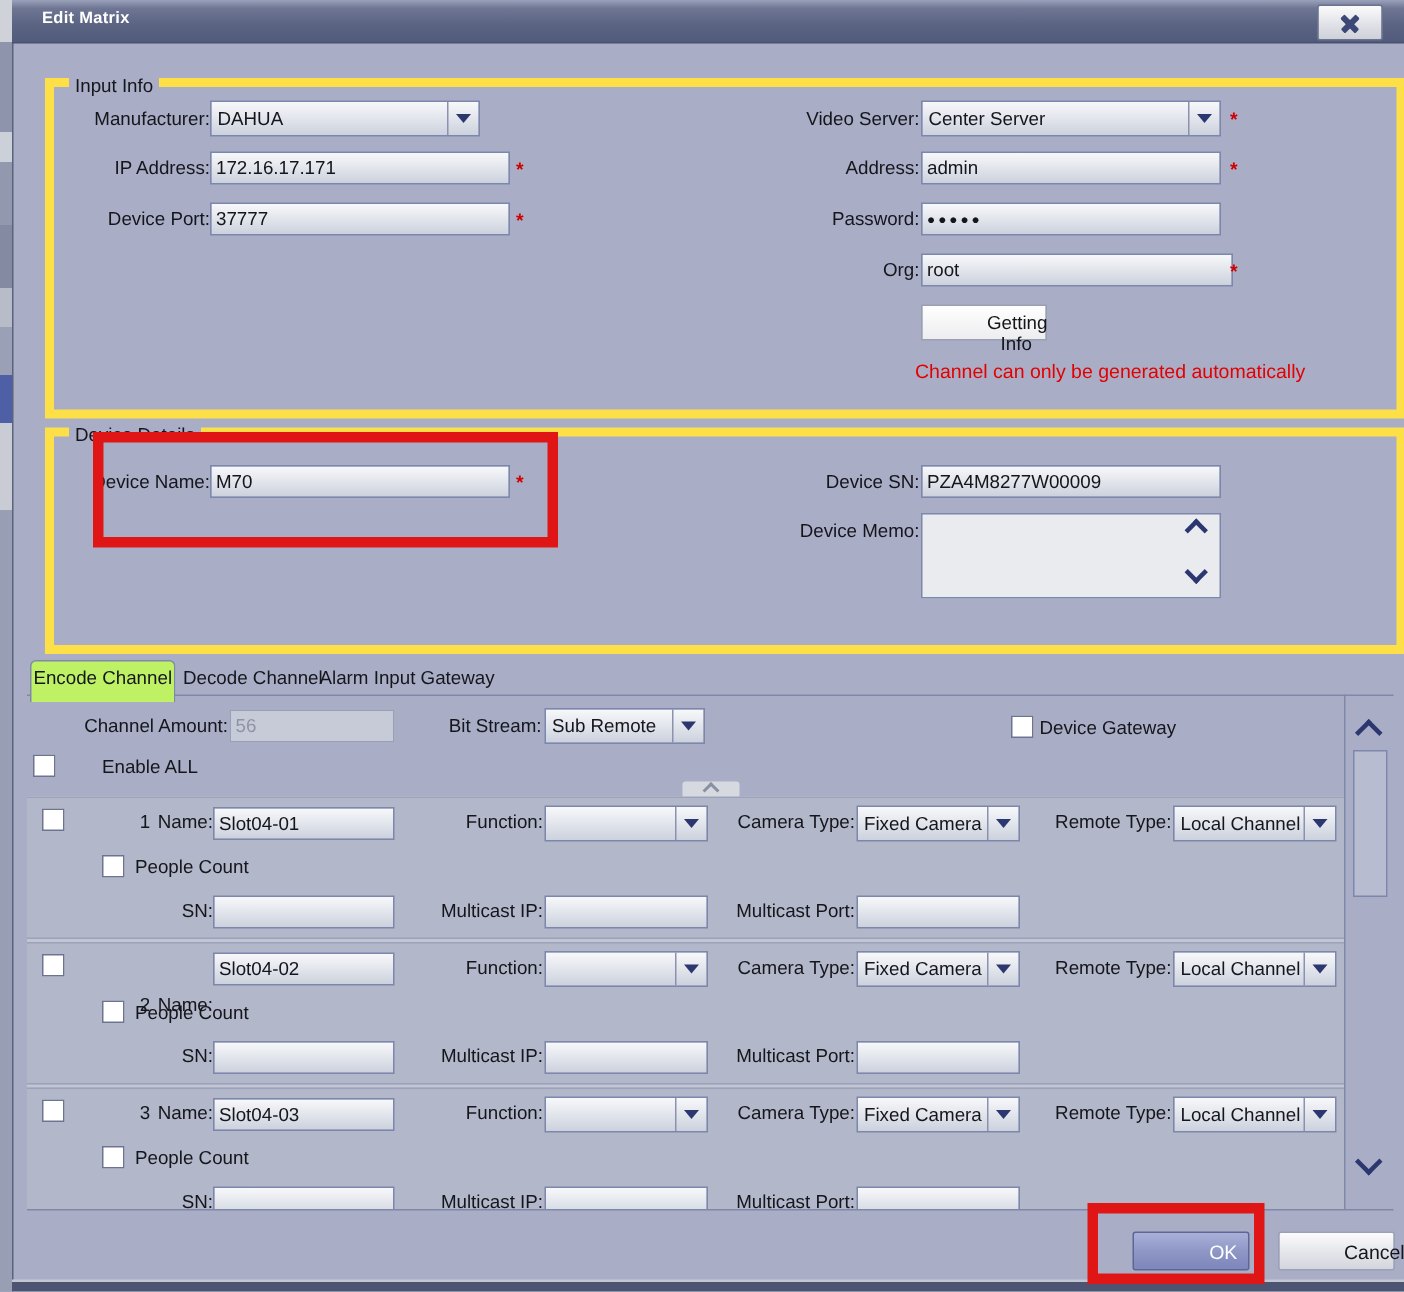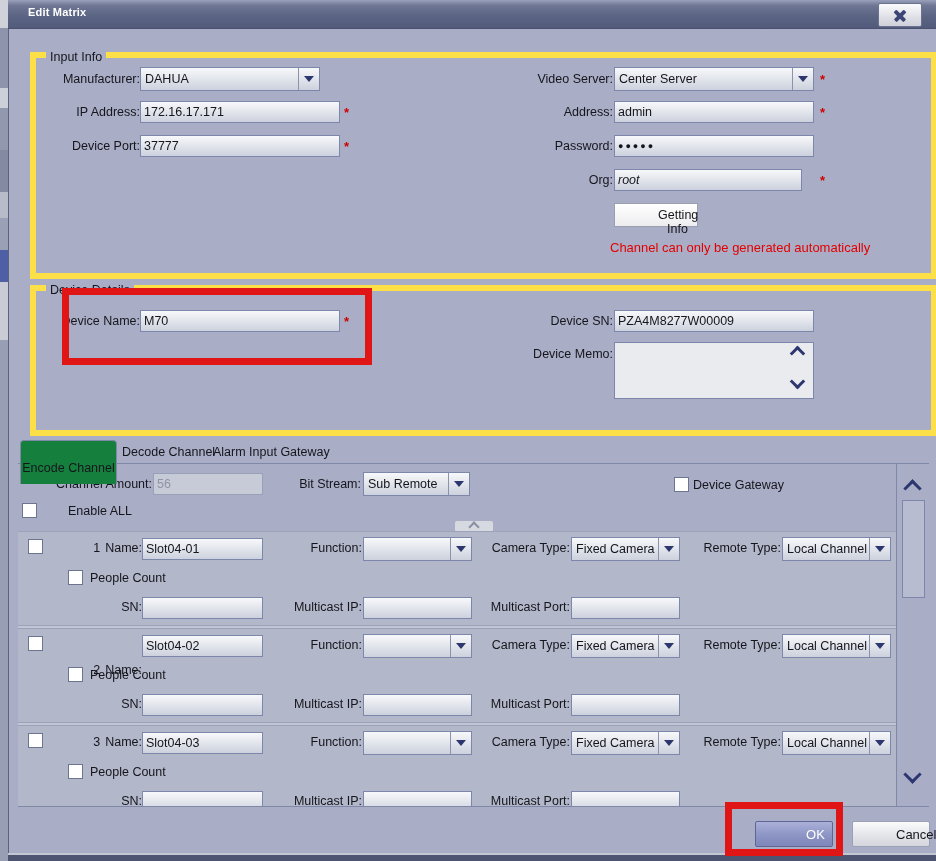--- a/index.html
+++ b/index.html
@@ -46,23 +46,23 @@
   .tri-down{width:0;height:0;border-left:5px solid transparent;border-right:5px solid transparent;
     border-top:6px solid #2c3770;}
   .req{color:#d00000;font-weight:bold;font-size:13px;}
   .cb{box-sizing:border-box;width:15px;height:15px;background:#ffffff;border:1px solid #6c7492;}
   .btn{box-sizing:border-box;text-align:center;cursor:default;padding-left:43px;}
   .chev{display:inline-block;width:8px;height:8px;border-style:solid;border-color:#2c3770;
     border-width:3px 3px 0 0;}
   .chev.up{transform:rotate(-45deg);} .chev.down{transform:rotate(135deg);}
   .chev.small{width:6px;height:6px;border-width:2px 2px 0 0;border-color:#8a90a4;}
   
-  .tab-active{left:20px;top:440px;width:95px;height:23px;background:#15803d;
+  .tab-active{left:20px;top:440px;width:95px;height:23px;background:#bef264;
     border:1px solid #8088a8;border-bottom:none;border-radius:4px 4px 0 0;
-    text-align:center;padding-top:20px;box-sizing:content-box;z-index:3;}
+    text-align:center;padding-top:4px;box-sizing:content-box;z-index:3;}
   .tab-plain{top:445px;z-index:2;}
   .tab-line{left:18px;top:463px;width:911px;height:1px;background:#8088a8;z-index:1;}
   
   .viewport{left:18px;top:531px;width:878px;height:275px;background:#c2c6d4;overflow:hidden;}
   .ch-row{position:absolute;left:0;width:878px;height:95px;background:#b2b7c9;
     border-top:1px solid #9ba2ba;border-bottom:1px solid #9ba2ba;box-sizing:border-box;}
   .panel-right-line{left:896px;top:463px;width:1px;height:343px;background:#8088a8;}
   .panel-bottom-line{left:18px;top:806px;width:911px;height:1px;background:#8088a8;}
   
   .sb-thumb{left:902px;top:500px;width:23px;height:98px;background:#b7bcd0;border:1px solid #7d87ac;box-sizing:border-box;}
@@ -129,21 +129,21 @@
 <span class="abs req" style="left:820px;top:72px;">*</span>
 
 <div class="abs lbl" style="left:480px;top:105px;width:133px;">Address:</div>
 <input class="abs fld" style="left: 614px; top: 101px; width: 200px;" value="admin">
 <span class="abs req" style="left:820px;top:105px;">*</span>
 
 <div class="abs lbl" style="left:480px;top:139px;width:133px;">Password:</div>
 <input class="abs fld" style="left: 614px; top: 135px; width: 200px; font-size: 9px; letter-spacing: 2px;" value="●●●●●">
 
 <div class="abs lbl" style="left:480px;top:173px;width:133px;">Org:</div>
-<input class="abs fld" style="left: 614px; top: 169px; width: 188px; font-style: italic;" value="root">
+<input class="abs fld" style="left: 614px; top: 169px; width: 208px;" value="root">
 <span class="abs req" style="left:820px;top:173px;">*</span>
 
 <div class="abs btn getting-info">Getting Info</div>
 <div class="abs notice">Channel can only be generated automatically</div>
 
 <div class="abs grp" style="left:30px;top:285px;width:895px;height:139px;">
   <span class="grp-legend">Device Details</span>
 </div>
 
 <div class="abs lbl" style="left:40px;top:314px;width:100px;">Device Name:</div>

